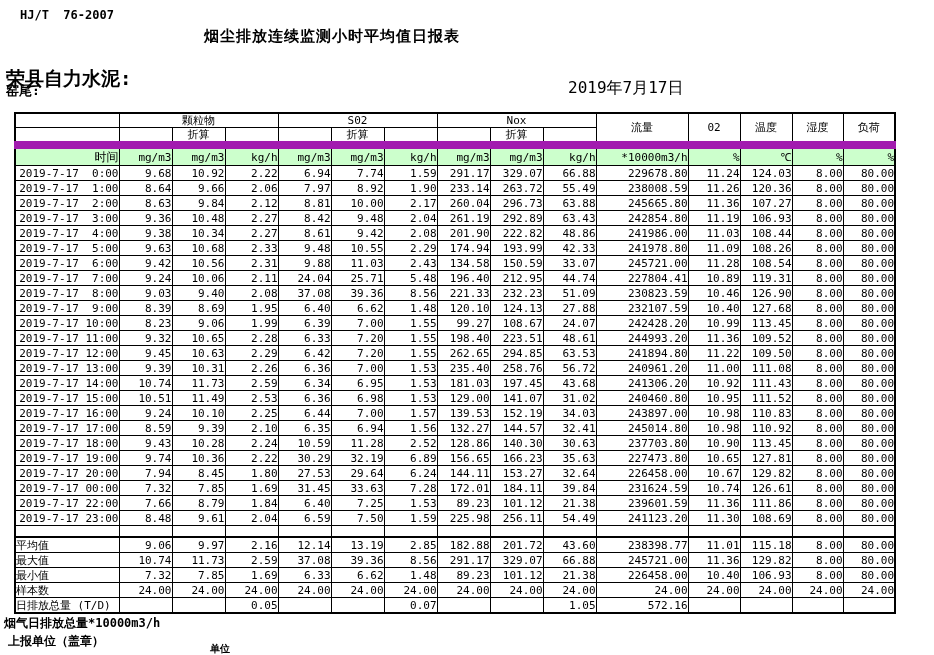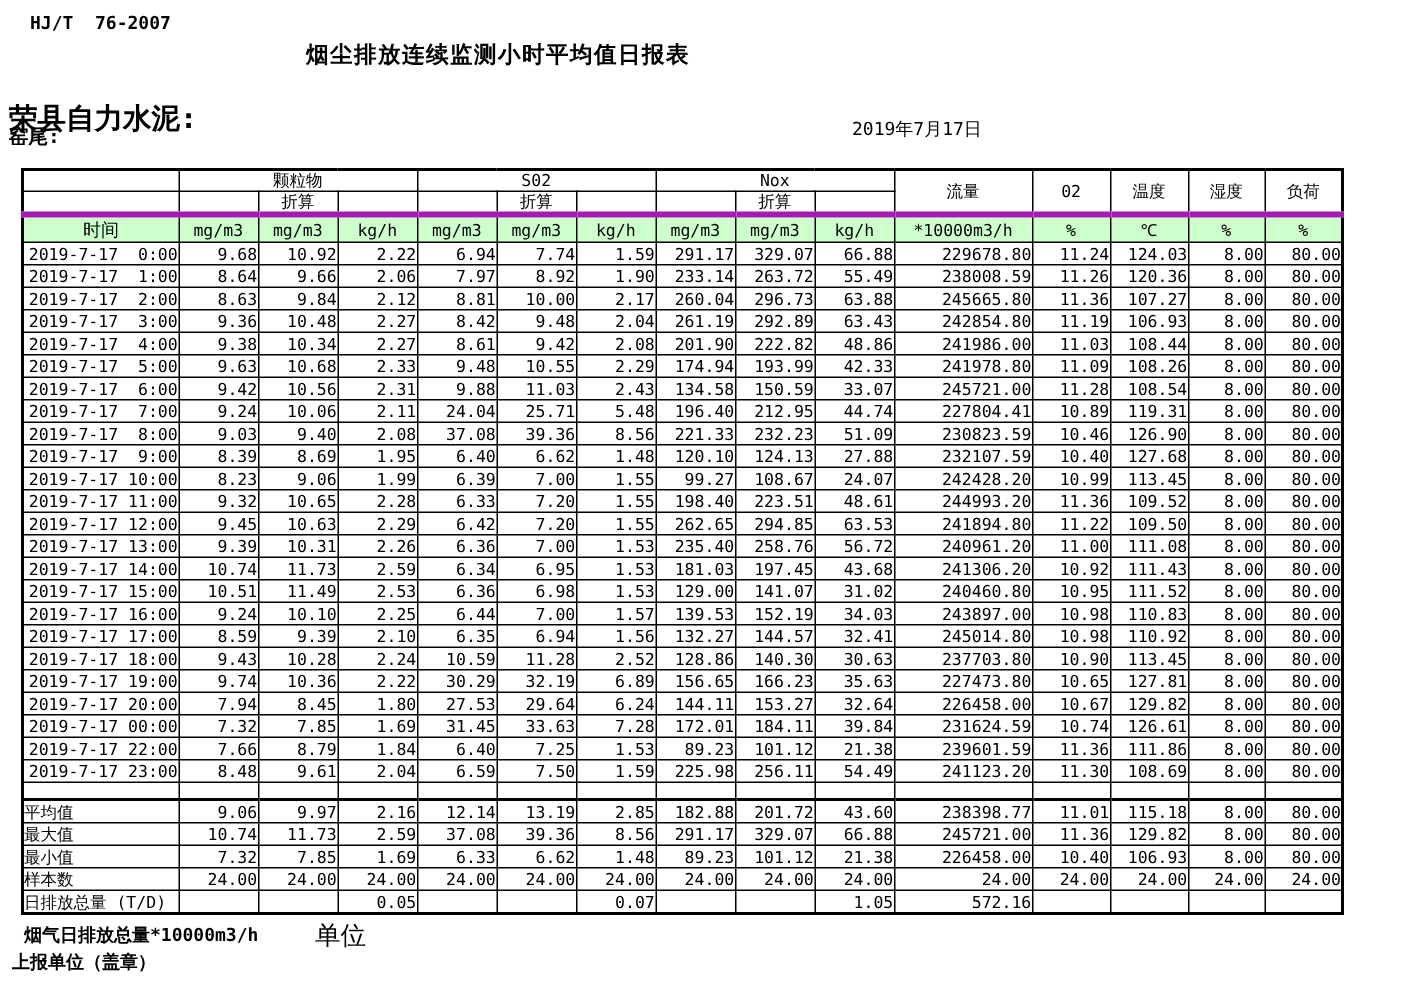--- a/index.html
+++ b/index.html
@@ -5,49 +5,49 @@
   html,body { margin:0; padding:0; }
   body {
     width:934px; height:655px; background:#ffffff; color:#000;
     font-family:"DejaVu Sans Mono", monospace; position:relative; overflow:hidden;
   }
   .abs { position:absolute; white-space:pre; }
   .std { left:20px; top:8px; font-size:12px; font-weight:bold; }
   .title { left:204px; top:27px; font-size:15px; font-weight:bold; letter-spacing:1px; }
   .company { left:6px; top:66px; font-size:19px; font-weight:bold; }
   .kiln { left:6px; top:82px; font-size:13px; font-weight:bold; }
-  .date { left:568px; top:78px; font-size:12px; }
+  .date { left:568px; top:78px; font-size:16px; }
 
   table.report {
     position:absolute; left:14px; top:112px; width:764px;
     border-collapse:collapse; table-layout:fixed;
     border:2px solid #000;
   }
   table.report td {
     border:1px solid #000; font-size:11px; height:14px; line-height:13px;
     padding:0; overflow:hidden; white-space:pre;
   }
   tr.h1 td, tr.h2 td { height:13px; text-align:center; font-size:11px; }
   tr.greenrow td {
-    background:#CCFFCC; height:16px; text-align:center; font-size:11px;
-    border-top:4px solid #a21caf;
+    background:#CCFFCC; height:16px; text-align:right; font-size:11px;
+    border-top:8px solid #a21caf;
   }
   tr.greenrow td.timehead { font-size:12px; }
   td.time { text-align:right; padding-right:3px; }
   td.num { text-align:right; padding-right:5px; }
   td.flowcell { padding-right:8px; }
   td.bl2 { border-left:2px solid #000; }
   tr.spacer td { height:10px; }
   tr.sum-first td { border-top:2px solid #000; }
   td.slabel { padding-right:2px; }
   td.slabel-left { text-align:left; padding-left:2px; }
 
-  .footnote1 { left:16px; top:615px; font-size:12px; font-weight:bold; }
+  .footnote1 { left:4px; top:615px; font-size:12px; font-weight:bold; }
   .footnote2 { left:8px; top:633px; font-size:12px; font-weight:bold; }
-  .footnote3 { left:210px; top:612px; font-size:17px; font-weight:normal; }
+  .footnote3 { left:210px; top:642px; font-size:10px; font-weight:bold; }
 </style>
 </head>
 <body>
 
 <div>
   <div class="abs std">HJ/T  76-2007</div>
   <div class="abs title">烟尘排放连续监测小时平均值日报表</div>
   <div class="abs company">荣县自力水泥:</div>
   <div class="abs kiln">窑尾:</div>
   <div class="abs date">2019年7月17日</div>

